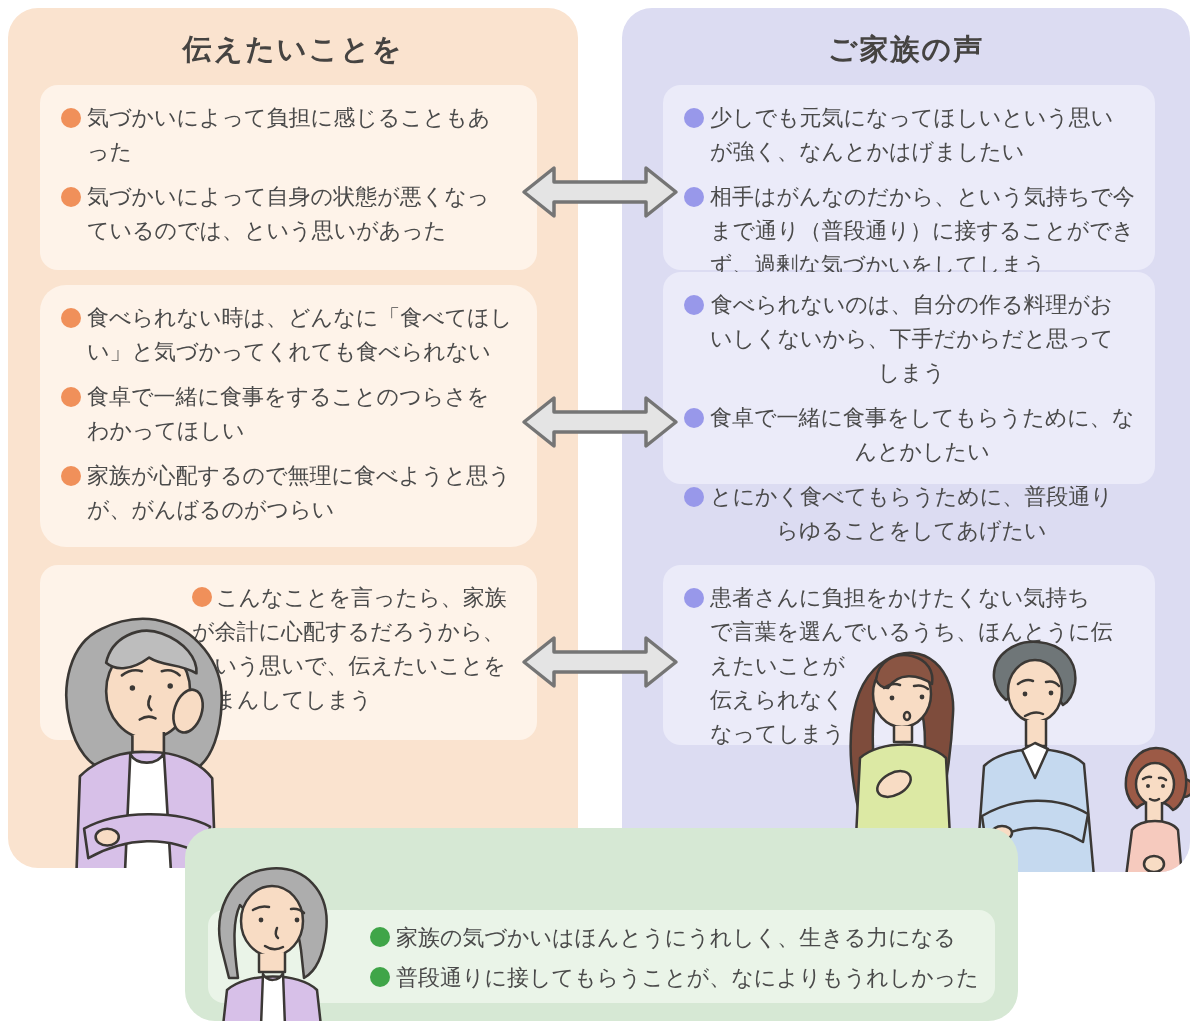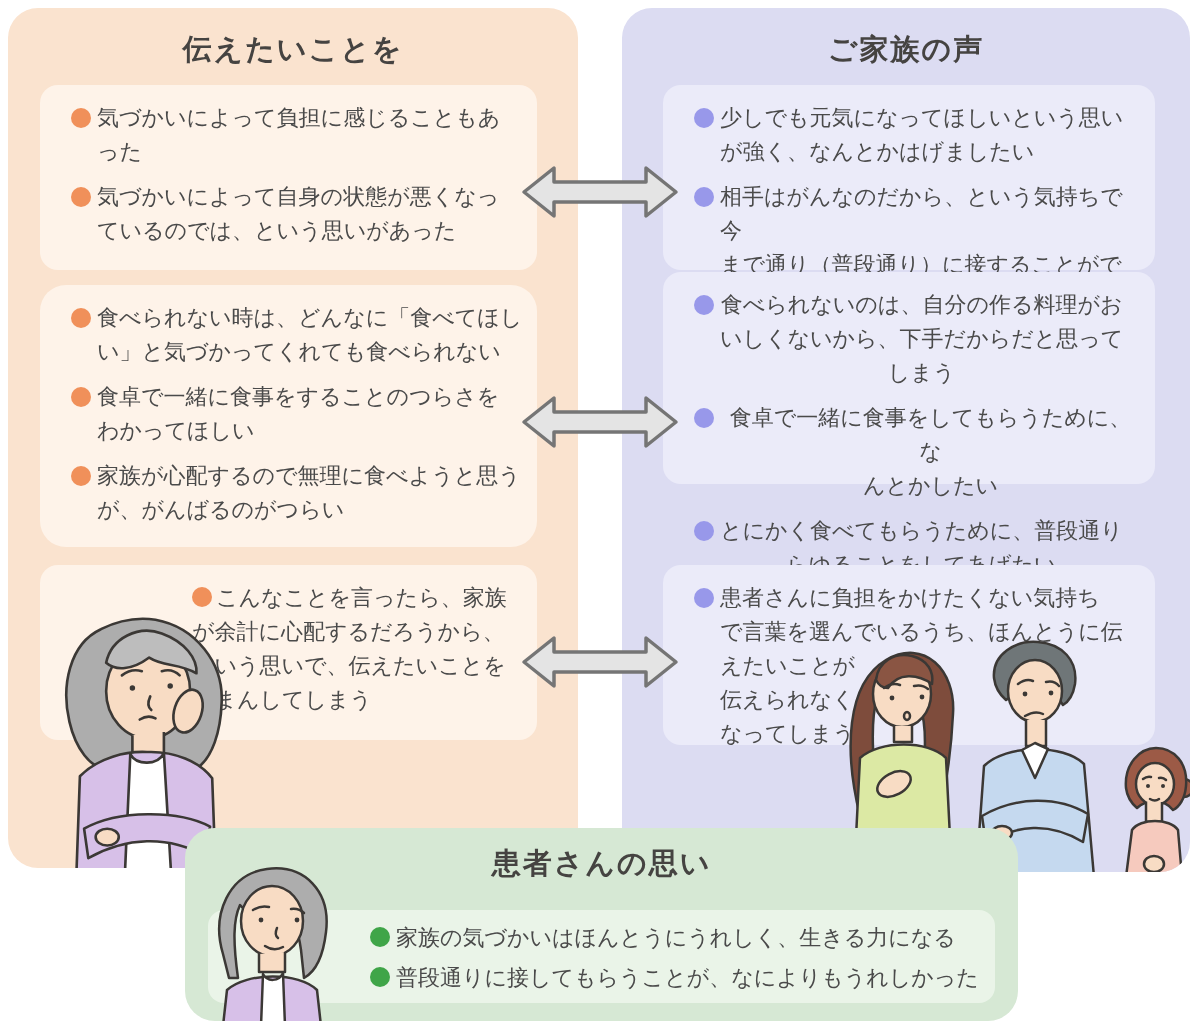--- a/index.html
+++ b/index.html
@@ -10,21 +10,21 @@
   }
   .panel { position:absolute; border-radius:30px; overflow:hidden; }
   .panel-patient  { left:8px;   top:8px;   width:570px; height:860px; background:#fae3cf; }
   .panel-family   { left:622px; top:8px;   width:568px; height:864px; background:#dcdcf2; }
   .panel-thoughts { left:185px; top:828px; width:833px; height:193px; background:#d6e8d4; z-index:5; }
   .panel-title {
     position:absolute; top:22px; left:0; width:100%; margin:0;
     text-align:center; font-size:29px; font-weight:bold; color:#454341; letter-spacing:2px;
   }
   .panel-thoughts .panel-title { top:16px; }
-  .vbox { position:absolute; border-radius:18px; padding:16px 14px 10px 31px; box-sizing:border-box; }
+  .vbox { position:absolute; border-radius:18px; padding:16px 14px 10px 21px; box-sizing:border-box; }
   .panel-patient .vbox { left:32px; width:497px; background:#fef3e9; }
   .panel-family  .vbox { left:41px; width:492px; background:#ebebf9; }
   .pbox1 { top:77px;  height:185px; }
   .pbox2 { top:277px; height:262px;border-radius:26px; }
   .pbox3 { top:557px; height:175px; padding:0; }
   .fbox1 { top:77px;  height:185px; }
   .fbox2 { top:264px; height:212px;text-align:center; }
   .fbox3 { top:557px; height:180px; }
   .item { display:flex; margin:0 0 11px 0; }
   .bullet { flex:0 0 auto; width:20px; height:20px; border-radius:50%; margin:7px 6px 0 0; }
@@ -210,21 +210,20 @@
     <path d="M4,28 L34,4 L34,18 L126,18 L126,4 L156,28 L126,52 L126,38 L34,38 L34,52 Z" fill="#e4e4e4" stroke="#757575" stroke-width="3.5" stroke-linejoin="round"></path>
   </svg>
   <svg class="arrow arrow2" viewBox="0 0 160 56" aria-hidden="true">
     <path d="M4,28 L34,4 L34,18 L126,18 L126,4 L156,28 L126,52 L126,38 L34,38 L34,52 Z" fill="#e4e4e4" stroke="#757575" stroke-width="3.5" stroke-linejoin="round"></path>
   </svg>
   <svg class="arrow arrow3" viewBox="0 0 160 56" aria-hidden="true">
     <path d="M4,28 L34,4 L34,18 L126,18 L126,4 L156,28 L126,52 L126,38 L34,38 L34,52 Z" fill="#e4e4e4" stroke="#757575" stroke-width="3.5" stroke-linejoin="round"></path>
   </svg>
 
   <section class="panel panel-thoughts">
-    <h2 class="panel-title">患者さんの思い</h2>
 
     <div class="tbox">
       <div class="item">
         <span class="bullet green"></span>
         <span class="txt">家族の気づかいはほんとうにうれしく、生きる力になる</span>
       </div>
       <div class="item">
         <span class="bullet green"></span>
         <span class="txt">普段通りに接してもらうことが、なによりもうれしかった</span>
       </div>

